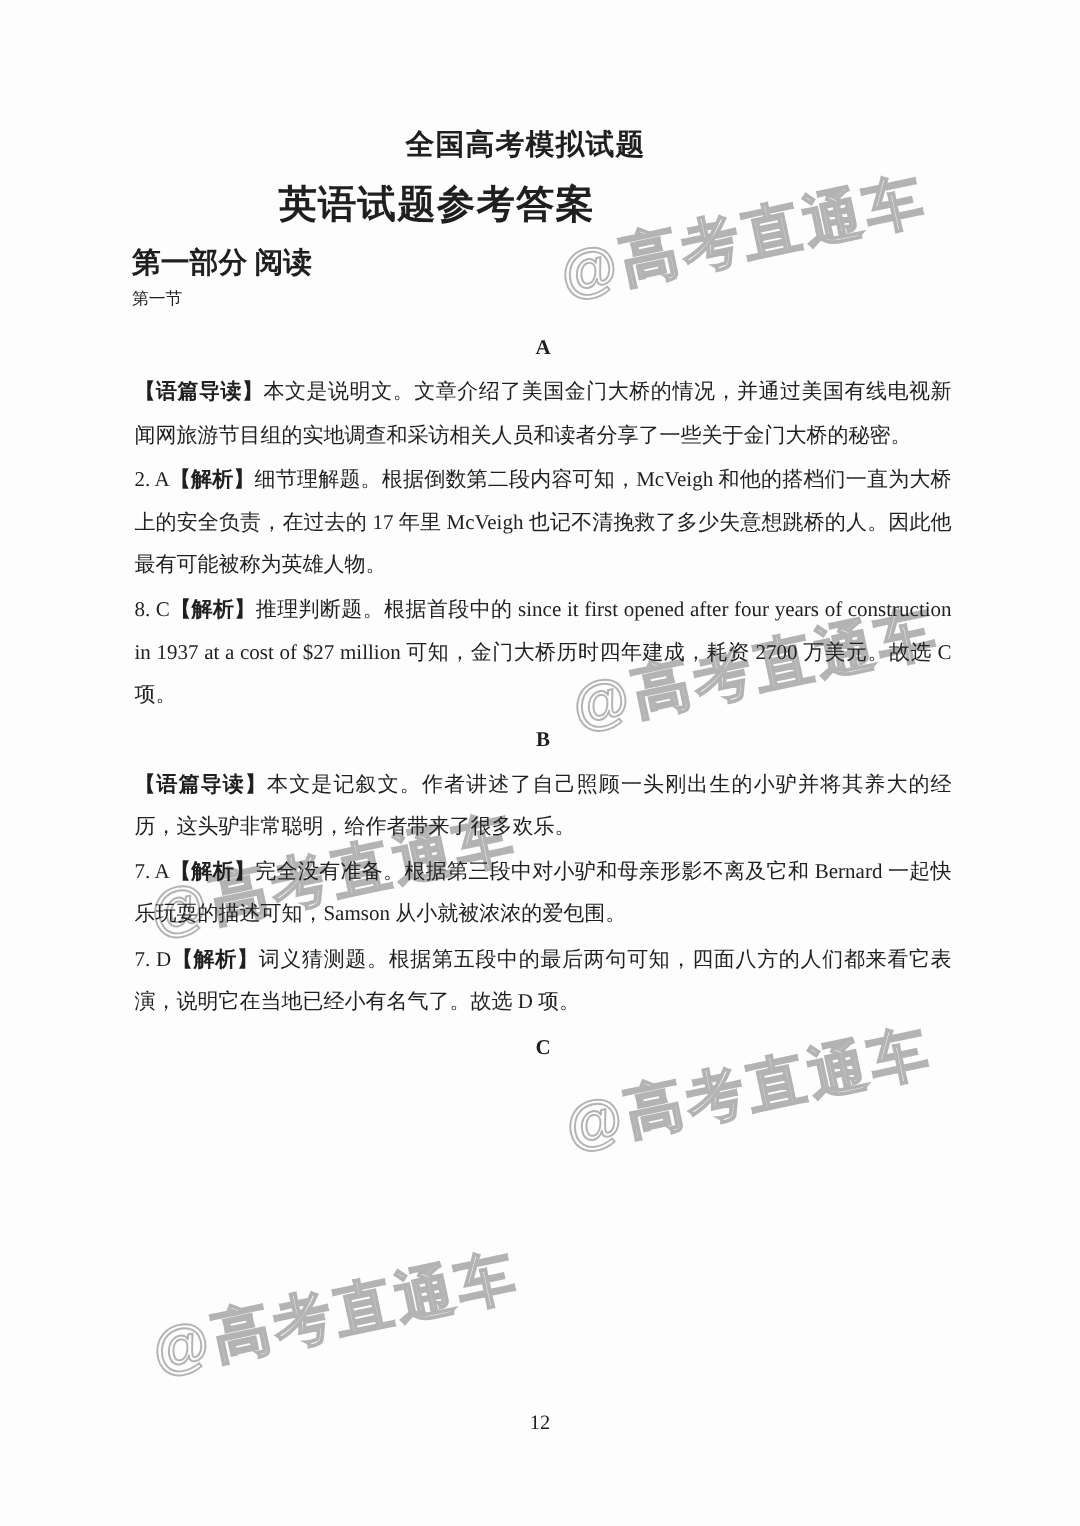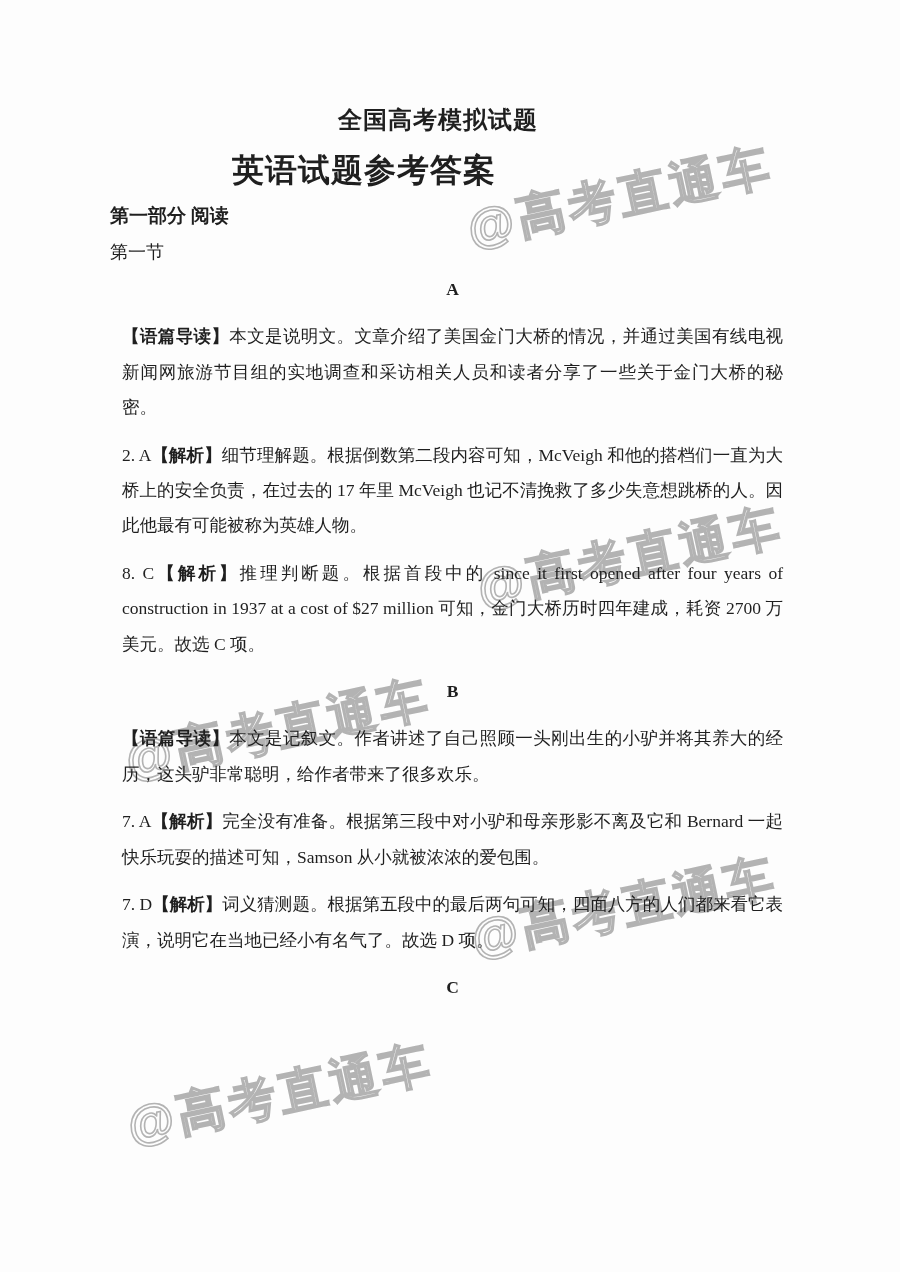--- a/index.html
+++ b/index.html
@@ -18,33 +18,33 @@
     text-align: center; font-size: 24px; font-weight: bold;
     letter-spacing: 1px; margin: 0;
   }
   .title2 {
     position: absolute; top: 149px; left: 0; width: 728px;
     text-align: center; font-size: 32px; font-weight: bold;
     letter-spacing: 1px; margin: 0;
   }
   .part-heading {
     position: absolute; top: 203px; left: 110px;
-    font-size: 19px; font-weight: bold;
+    font-size: 24px; font-weight: bold;
   }
   .section-heading {
     position: absolute; top: 240px; left: 110px;
-    font-size: 18px; font-weight: normal;
+    font-size: 14px; font-weight: normal;
   }
 
   .content {
     position: absolute; top: 272px; left: 110px; width: 685px;
     font-size: 17.5px; line-height: 35.4px;
     text-align: justify;
   }
-  .para { margin: 12px; }
+  .para { margin: 2px; }
   .passage-label {
     text-align: center; font-weight: bold; margin: 0;
     font-size: 17.5px;
   }
   .lbl { font-weight: bold; }
 
   .page-number {
     position: absolute; top: 1176px; left: 0; width: 900px;
     text-align: center; font-size: 17px;
   }
@@ -104,14 +104,15 @@
 
     <p class="para"><span>7. A</span><span class="lbl">【解析】</span><span>完全没有准备。根据第三段中对小驴和母亲形影不离及它和 Bernard 一起快乐玩耍的描述可知，Samson 从小就被浓浓的爱包围。</span></p>
 
 
     <p class="para"><span>7. D</span><span class="lbl">【解析】</span><span>词义猜测题。根据第五段中的最后两句可知，四面八方的人们都来看它表演，说明它在当地已经小有名气了。故选 D 项。</span></p>
 
     <p class="passage-label">C</p>
 
   </div>
 
+  <div class="page-number">12</div>
 
 </div>
 
 </body></html>

